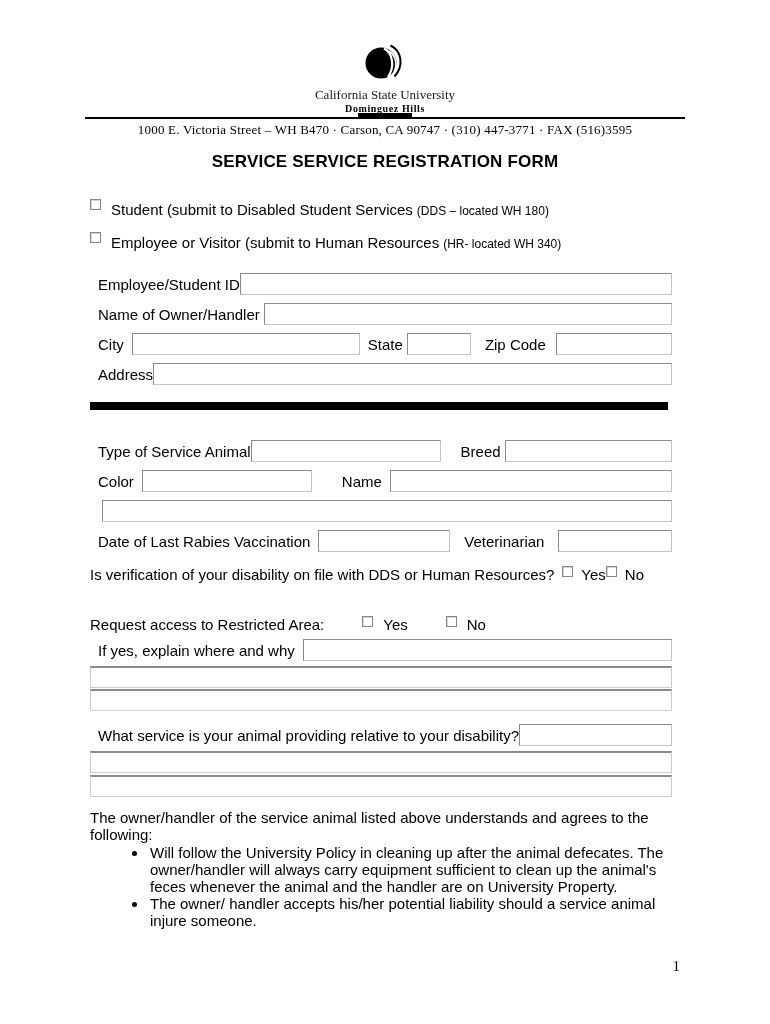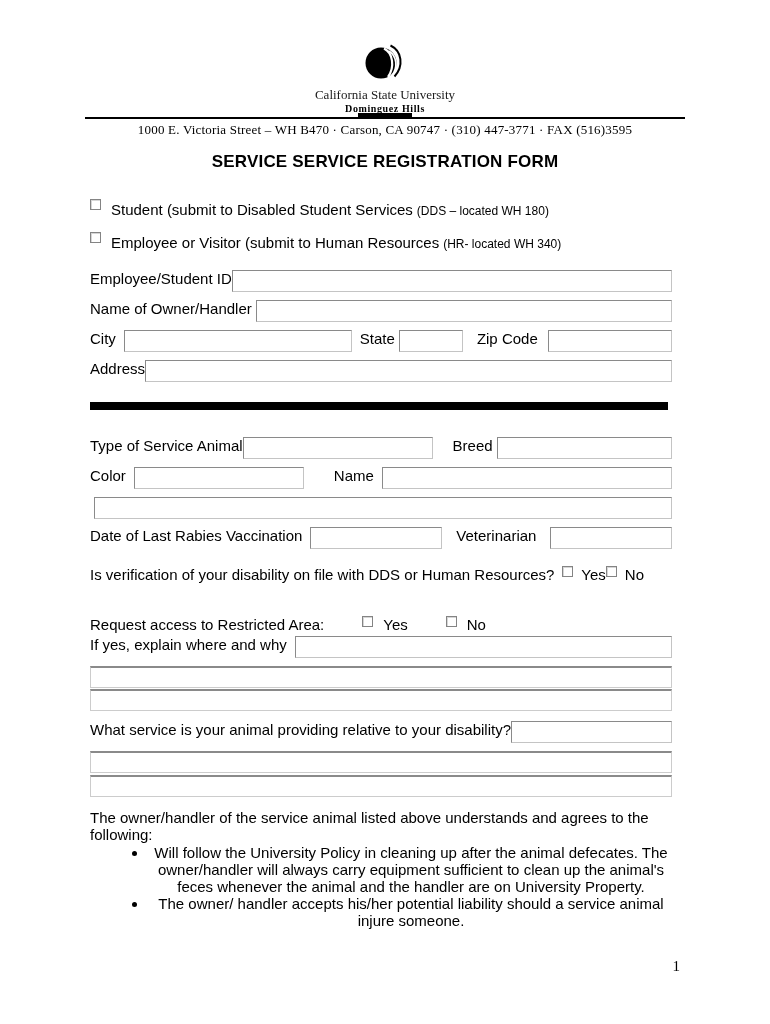--- a/index.html
+++ b/index.html
@@ -25,21 +25,21 @@
   .opt-row.first { margin-top:28px; }
   .cb {
     display:inline-block; width:9px; height:9px; background:#fff;
     border:1px solid #848484; box-shadow: inset 1px 1px 0 #d6d6d6;
     flex:0 0 auto;
   }
   .opt-row .cb { margin-top:-1px; margin-right:10px; }
   .opt-label { line-height:19px; }
   .opt-note { font-size:12px; margin-left:4px; }
   
-  .frow { display:flex; margin-top:5px; height:25px; }
+  .frow { display:flex; align-items:flex-end; margin-top:5px; height:25px;margin-left:8px; }
   .frow.first-after-opts { margin-top:16px; }
   .flabel { white-space:nowrap; padding-bottom:2px; flex:0 0 auto; }
   .inp {
     height:22px; background:#fff; box-sizing:border-box;
     border:1px solid #c4c4c4; border-top-color:#8a8a8a; border-left-color:#8a8a8a;
     padding:0 4px; font:15px "Liberation Sans", sans-serif; flex:1 1 auto; min-width:0;
     border-radius:0; outline:none;
   }
   .inp.fixed { flex:0 0 auto; }
   .gap4{margin-left:4px;} .gap8{margin-left:8px;} .gap10{margin-left:10px;}
@@ -55,21 +55,21 @@
   
   .wbox {
     display:block; width:582px; height:22px; box-sizing:border-box; background:#fff;
     border:1px solid #cccccc; border-top:2px solid #8a8a8a;
     font:15px "Liberation Sans", sans-serif; padding:0 4px; border-radius:0; outline:none;
   }
   .wbox.mt5{margin-top:5px;} .wbox.mt1{margin-top:1px;} .wbox.mt2{margin-top:2px;}
   .mt10{margin-top:10px;} .mt2{margin-top:2px;}
   
   .agree { margin-top:12px; line-height:17px; }
-  .agree-list { margin:1px 0 0 0; padding:0 0 0 58px;text-align:center; }
+  .agree-list { margin:1px 0 0 0; padding:0 0 0 58px; }
   .agree-list li { line-height:17px; padding-left:2px; margin-top:0px; }
   
   .pagenum {
     position:absolute; top:958px; right:90px;
     font-family:"Liberation Serif", serif; font-size:15px;
   }
 </style>
 </head>
 <body>
 

